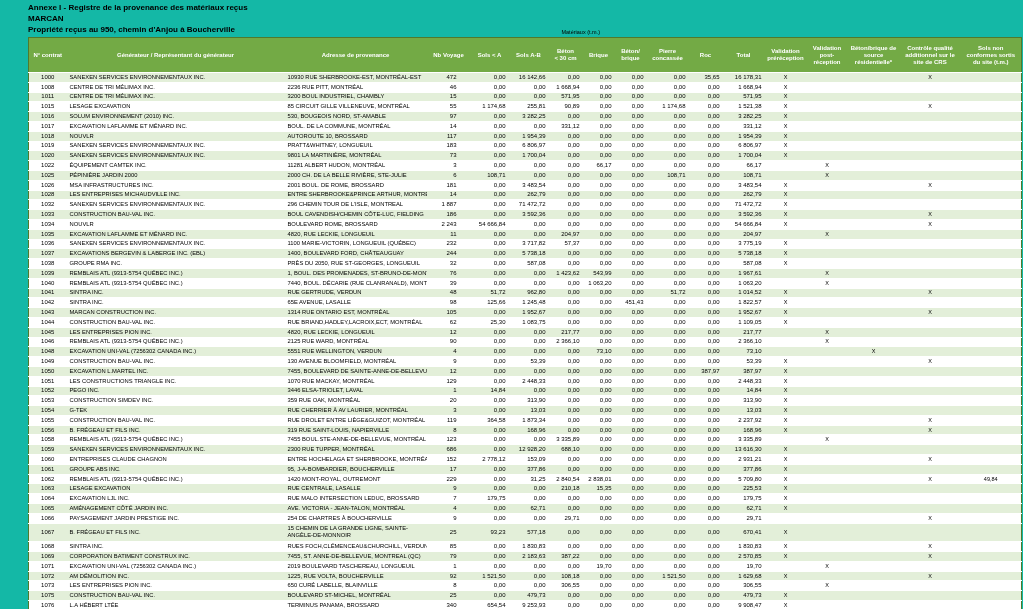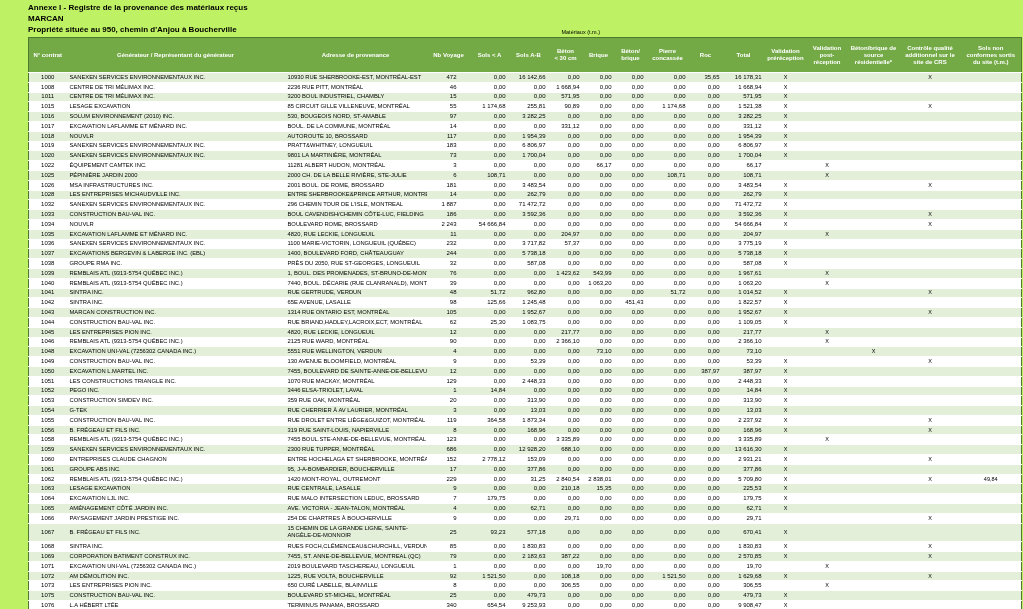--- a/index.html
+++ b/index.html
@@ -2,21 +2,21 @@
 <html style="--header-green: #73AA45; --row-alt: #E3EFD9; --table-border: #4F7A2D; --hl: #49C4E0;"><head>
 <meta charset="utf-8">
 <style>
   :root{
     --header-green:#73AA45;
     --row-alt:#E3EFD9;
     --table-border:#4F7A2D;
     --hl:#49C4E0;
   }
   html,body{margin:0;padding:0;background:#fff;}
-  #page{position:relative;width:1023px;height:609px;overflow:hidden;background:#bef264;
+  #page{position:relative;width:1023px;height:609px;overflow:hidden;background:#14b8a6;
         font-family:"Liberation Sans",sans-serif;color:#000;}
   .title{position:absolute;left:28px;font-size:8px;font-weight:bold;white-space:nowrap;}
   #t1{top:3px;}
   #t2{top:14px;}
   #t3{top:25px;}
   #materiaux{position:absolute;top:29px;left:450px;width:150px;text-align:right;
              font-size:5.5px;font-weight:normal;}
   table{position:absolute;top:37px;left:28px;width:993px;border-collapse:collapse;
         table-layout:fixed;border:1px solid var(--table-border);}
   th{background:var(--header-green);color:#fff;font-size:6px;font-weight:bold;
@@ -33,21 +33,21 @@
   td.num{text-align:right;}
   td.c-nb{text-align:right;padding-right:14px;}
   td.mark{text-align:center;font-size:5.5px;}
 </style>
 </head>
 <body>
 
 <div id="page">
   <div class="title" id="t1">Annexe I - Registre de la provenance des matériaux reçus</div>
   <div class="title" id="t2">MARCAN</div>
-  <div class="title" id="t3">Propriété située au 950, chemin d'Anjou à Boucherville</div>
+  <div class="title" id="t3">Propriété reçus au 950, chemin d'Anjou à Boucherville</div>
   <div id="materiaux">Matériaux (t.m.)</div>
 
   <table>
     <colgroup>
       <col style="width:38px">
         <col style="width:218px">
         <col style="width:142px">
       <col style="width:44px">
         <col style="width:38px">
         <col style="width:40px">

